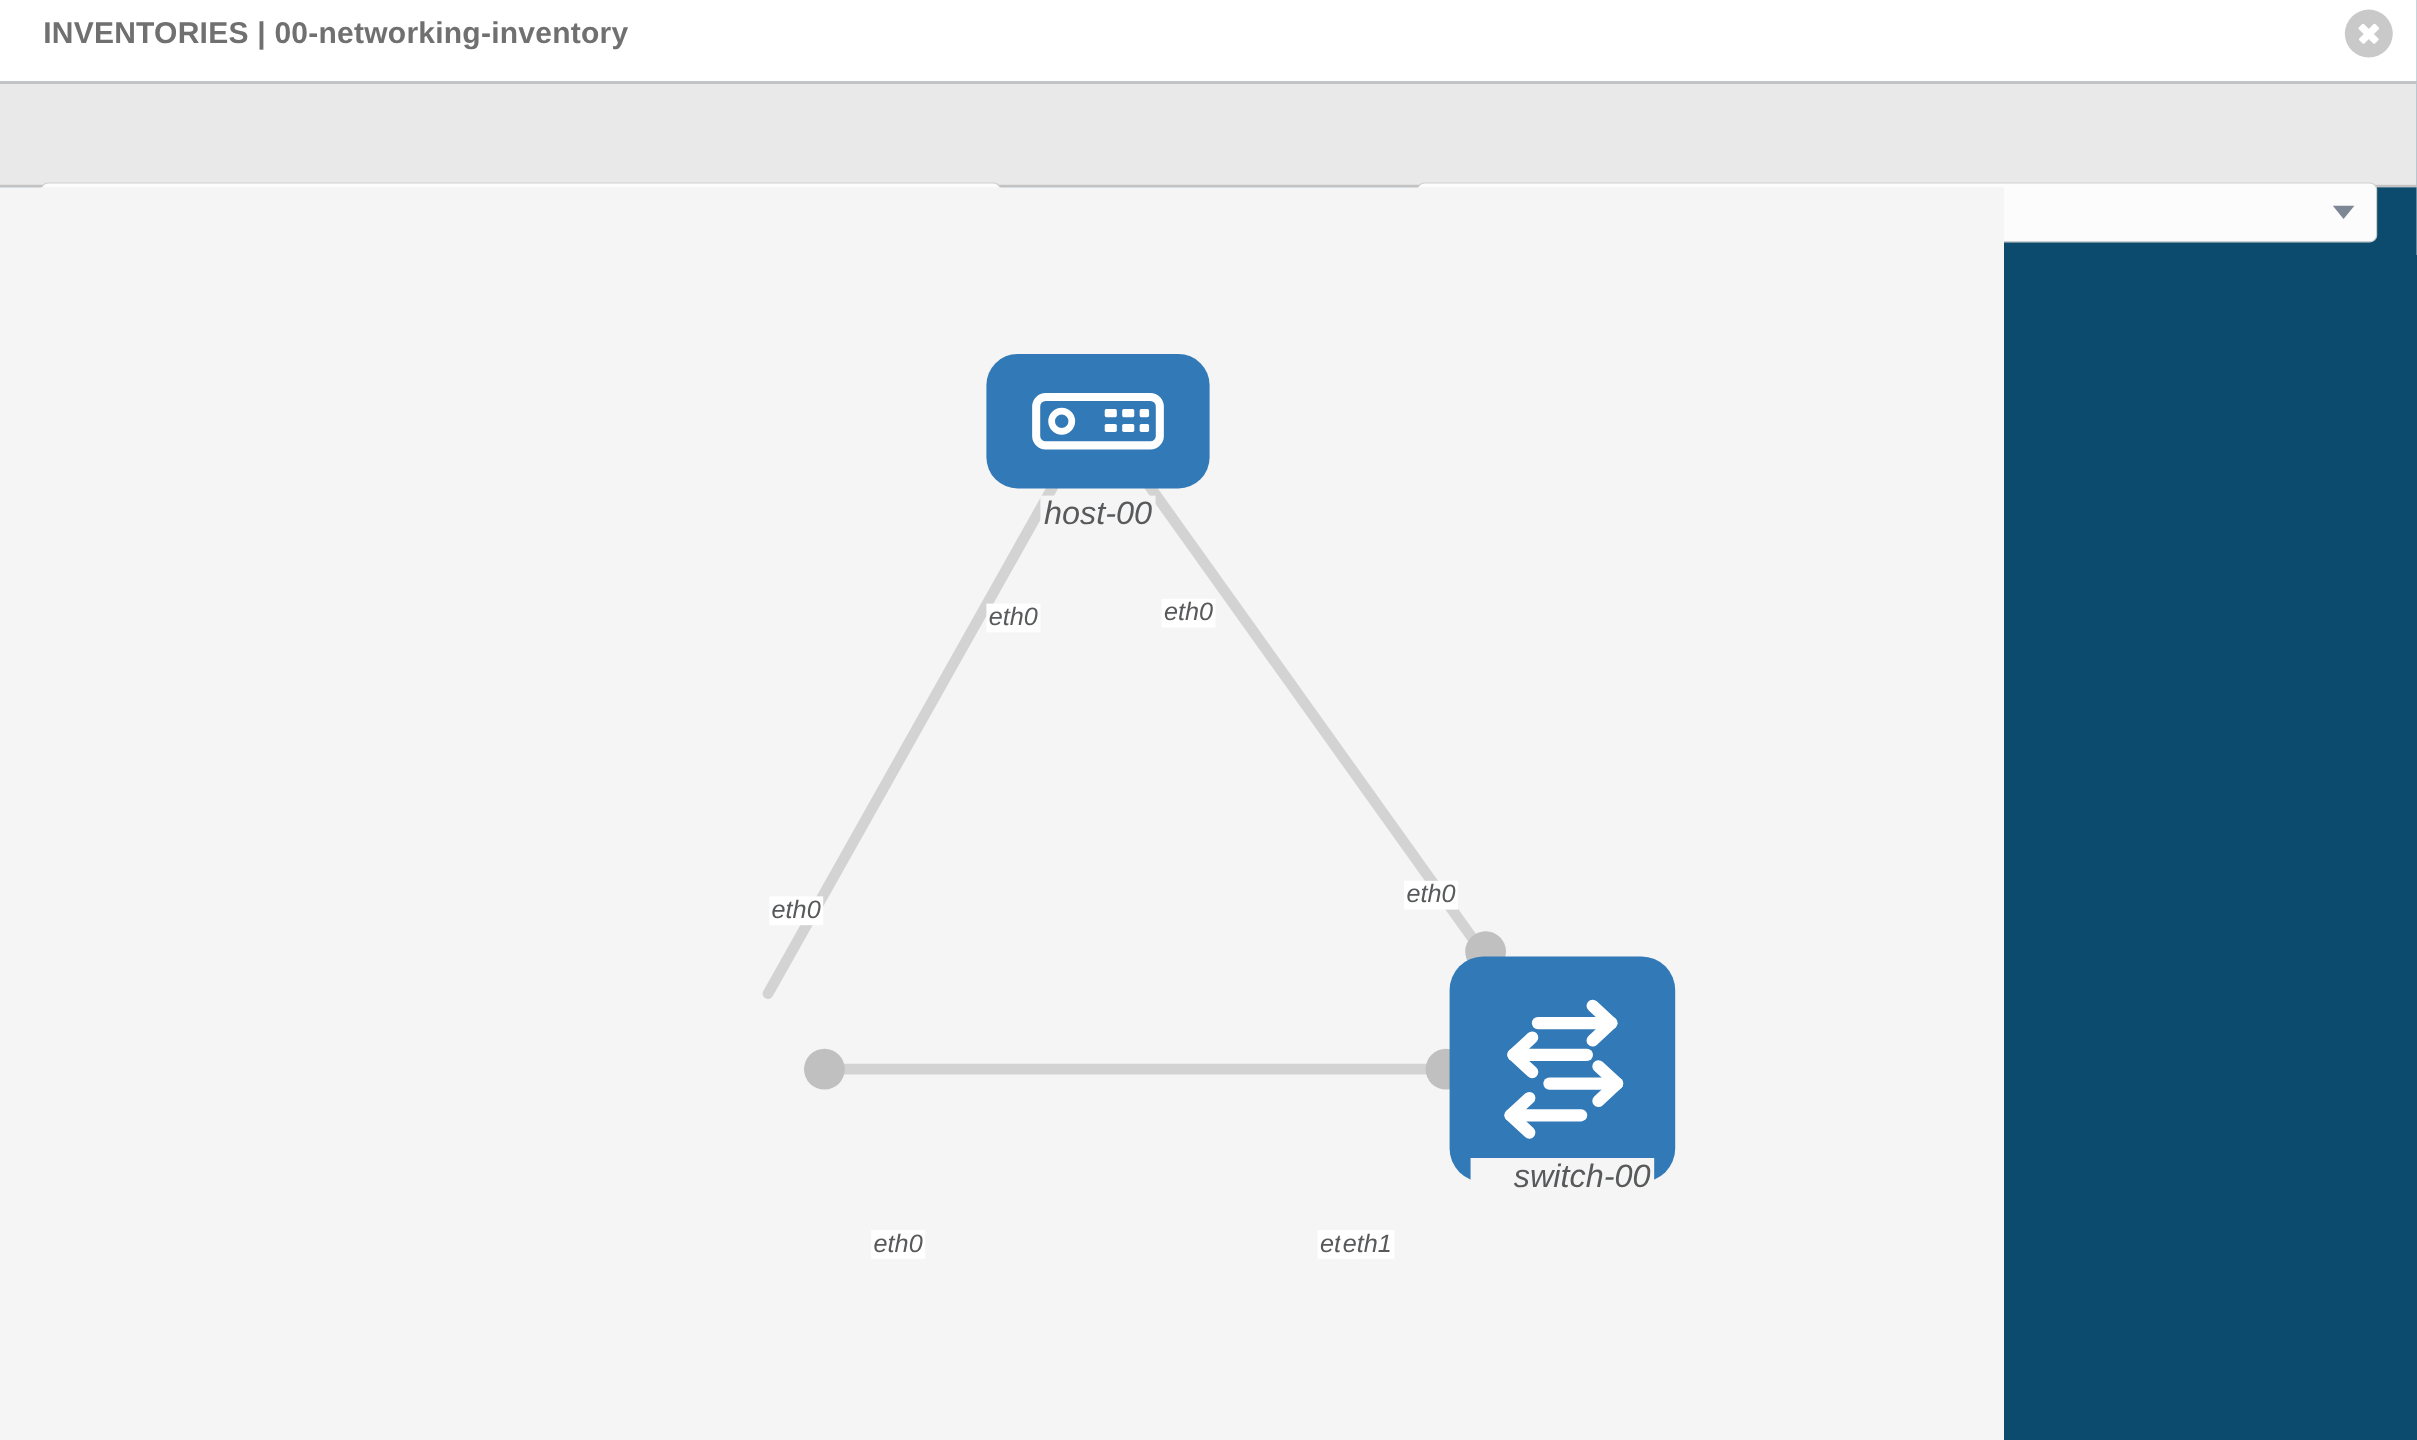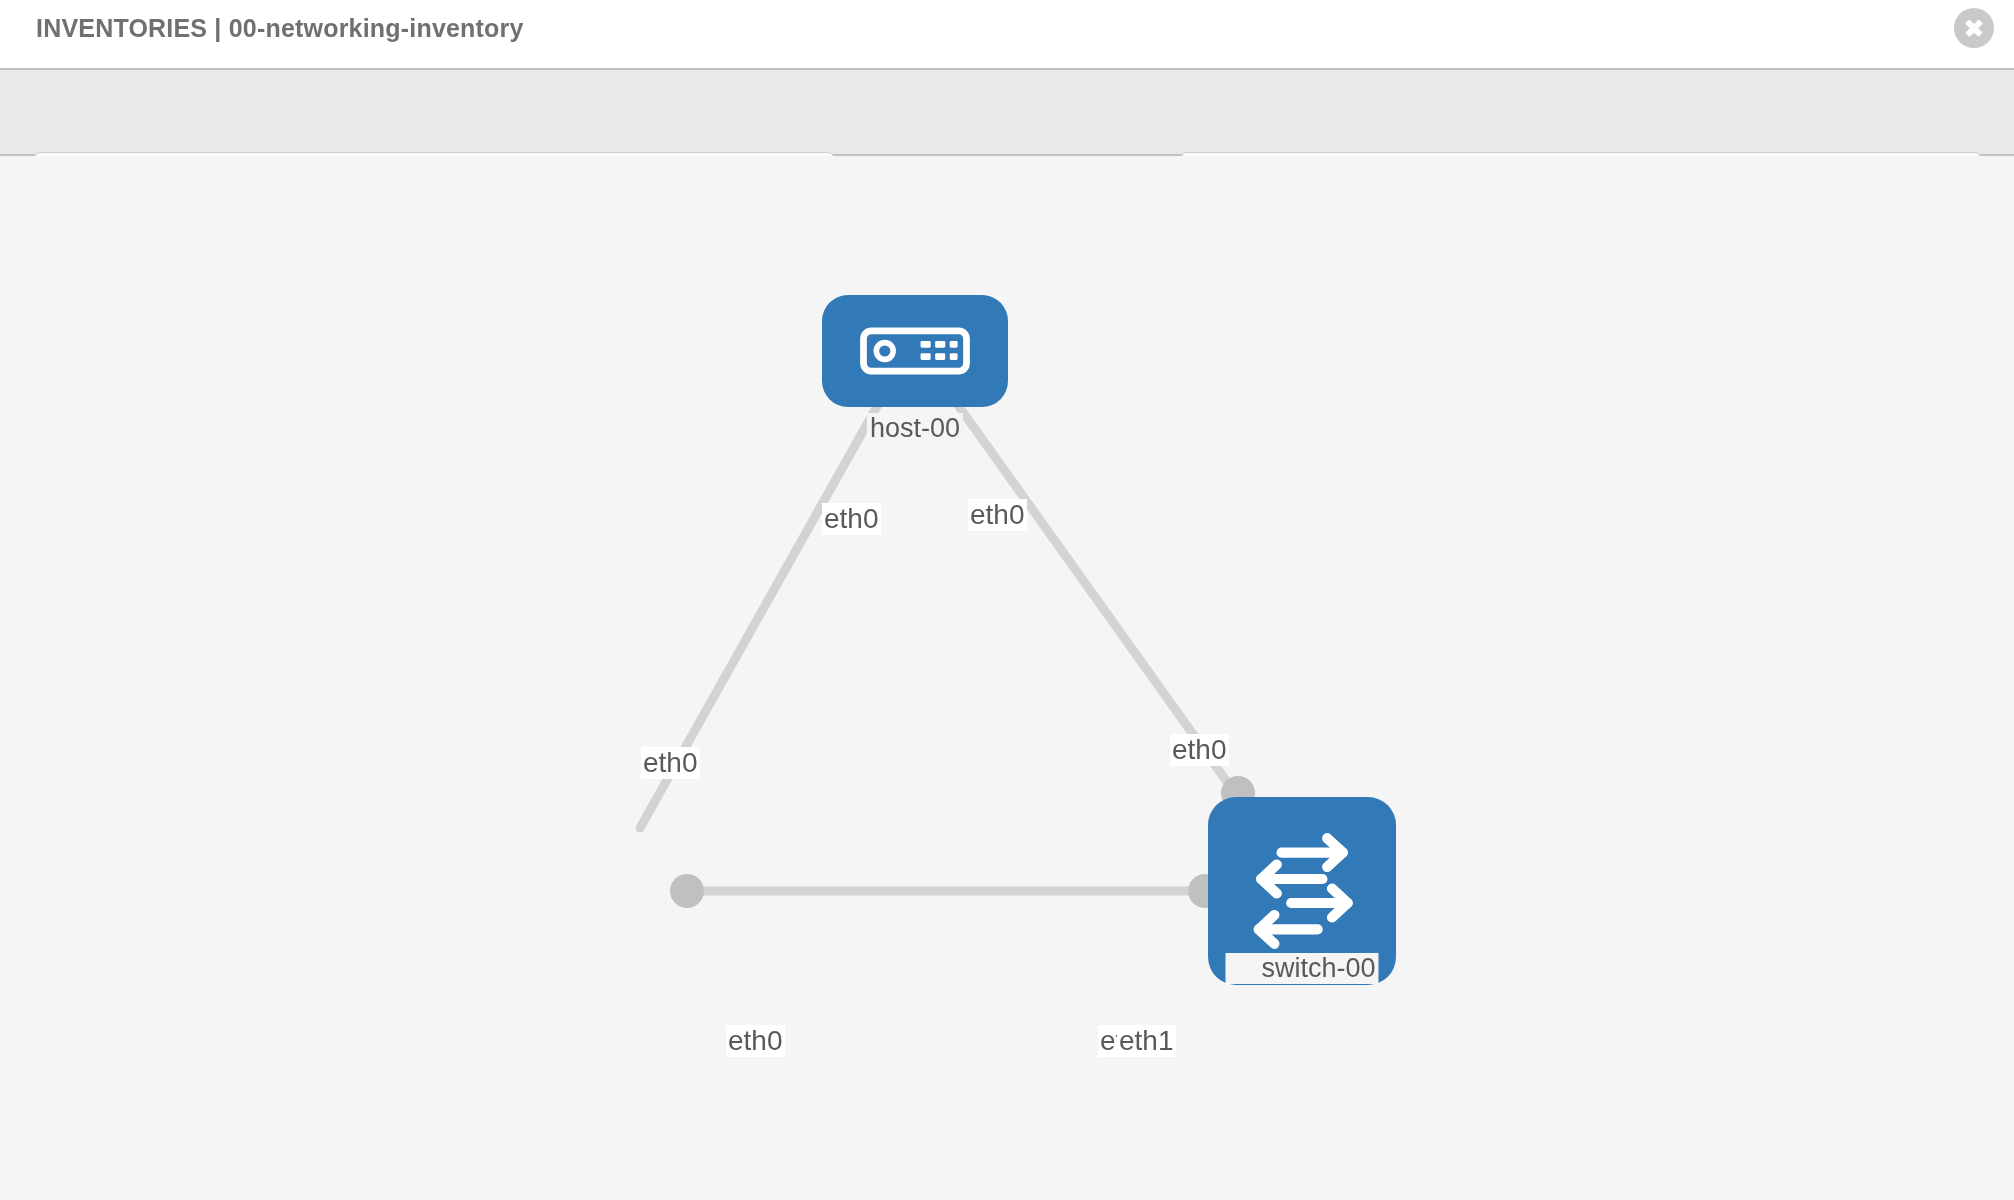--- a/index.html
+++ b/index.html
@@ -110,24 +110,25 @@
     height: 34px;
     cursor: pointer;
   }
   #wrench-icon { left: 1049px; }
   #key-icon    { left: 1117px; }
 
   
   .canvas {
     position: absolute;
     left: 0; top: 156px;
-    width: 2014px;
+    width: 1670px;
     height: 1044px;
     background: #f5f5f5;
     overflow: hidden;
+    font-style: italic;
   }
 
   .graph-svg {
     position: absolute;
     left: 0; top: 0;
     width: 2014px;
     height: 1044px;
   }
 
   
@@ -146,21 +147,21 @@
     font-size: 27px;
     color: #58595b;
     white-space: nowrap;
     background: #f5f5f5;
     padding: 0 3px;
   }
 
   
   .edge-label {
     position: absolute;
-    font-size: 28px;
+    font-size: 21px;
     color: #58595b;
     white-space: nowrap;
     background: #ffffff;
     padding: 0 2px;
     line-height: 1.15;
   }
 
   
   .stub {
     position: absolute;
@@ -250,21 +251,21 @@
             <polyline points="71,6 84,18 71,30"></polyline>
             <line x1="67" y1="40" x2="16" y2="40"></line>
             <polyline points="29,28 16,40 29,52"></polyline>
             <line x1="41" y1="60" x2="88" y2="60"></line>
             <polyline points="75,48 88,60 75,72"></polyline>
             <line x1="63" y1="82" x2="14" y2="82"></line>
             <polyline points="27,70 14,82 27,94"></polyline>
           </g>
         </svg>
       </div>
-      <div class="node-label" style="top:156px;padding-left:36px;">switch-00</div>
+      <div class="node-label" style="top:168px;padding-left:36px;">switch-00</div>
     </div>
 
     <div class="edge-label" style="left:641px; top:591px;">eth0</div>
 
     <div class="edge-label" style="left:1170px; top:578px;">eth0</div>
 
     <div class="edge-label" style="left:726px; top:869px;">eth0</div>
 
     <div class="edge-label" style="left:1098px; top:869px;">eth</div>
 

